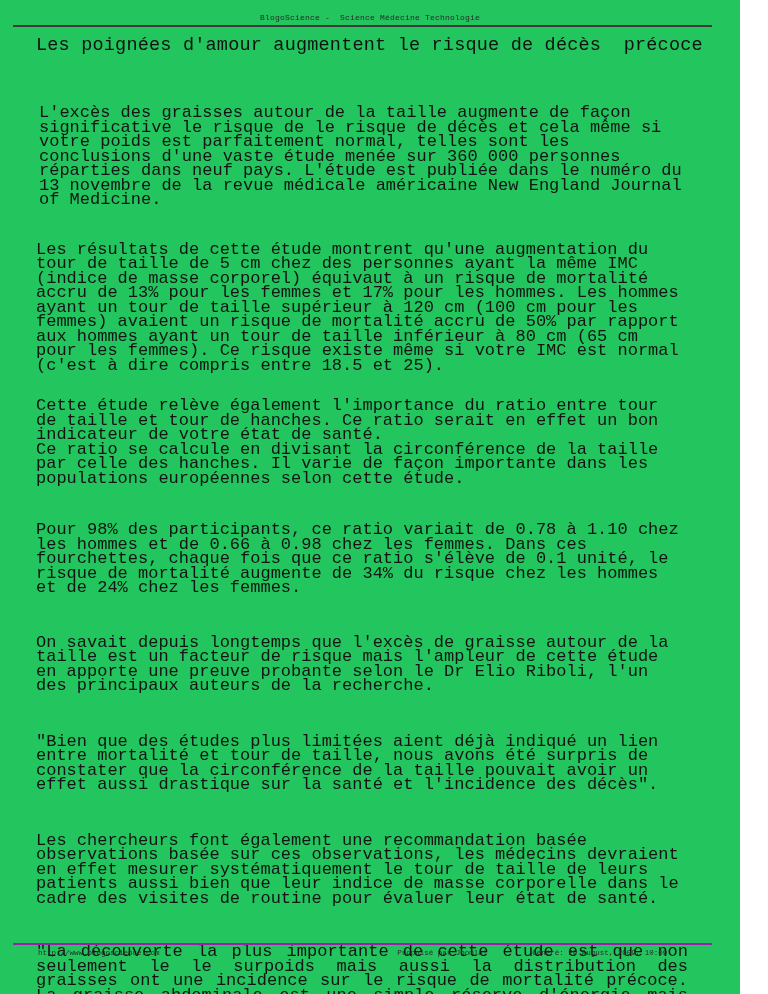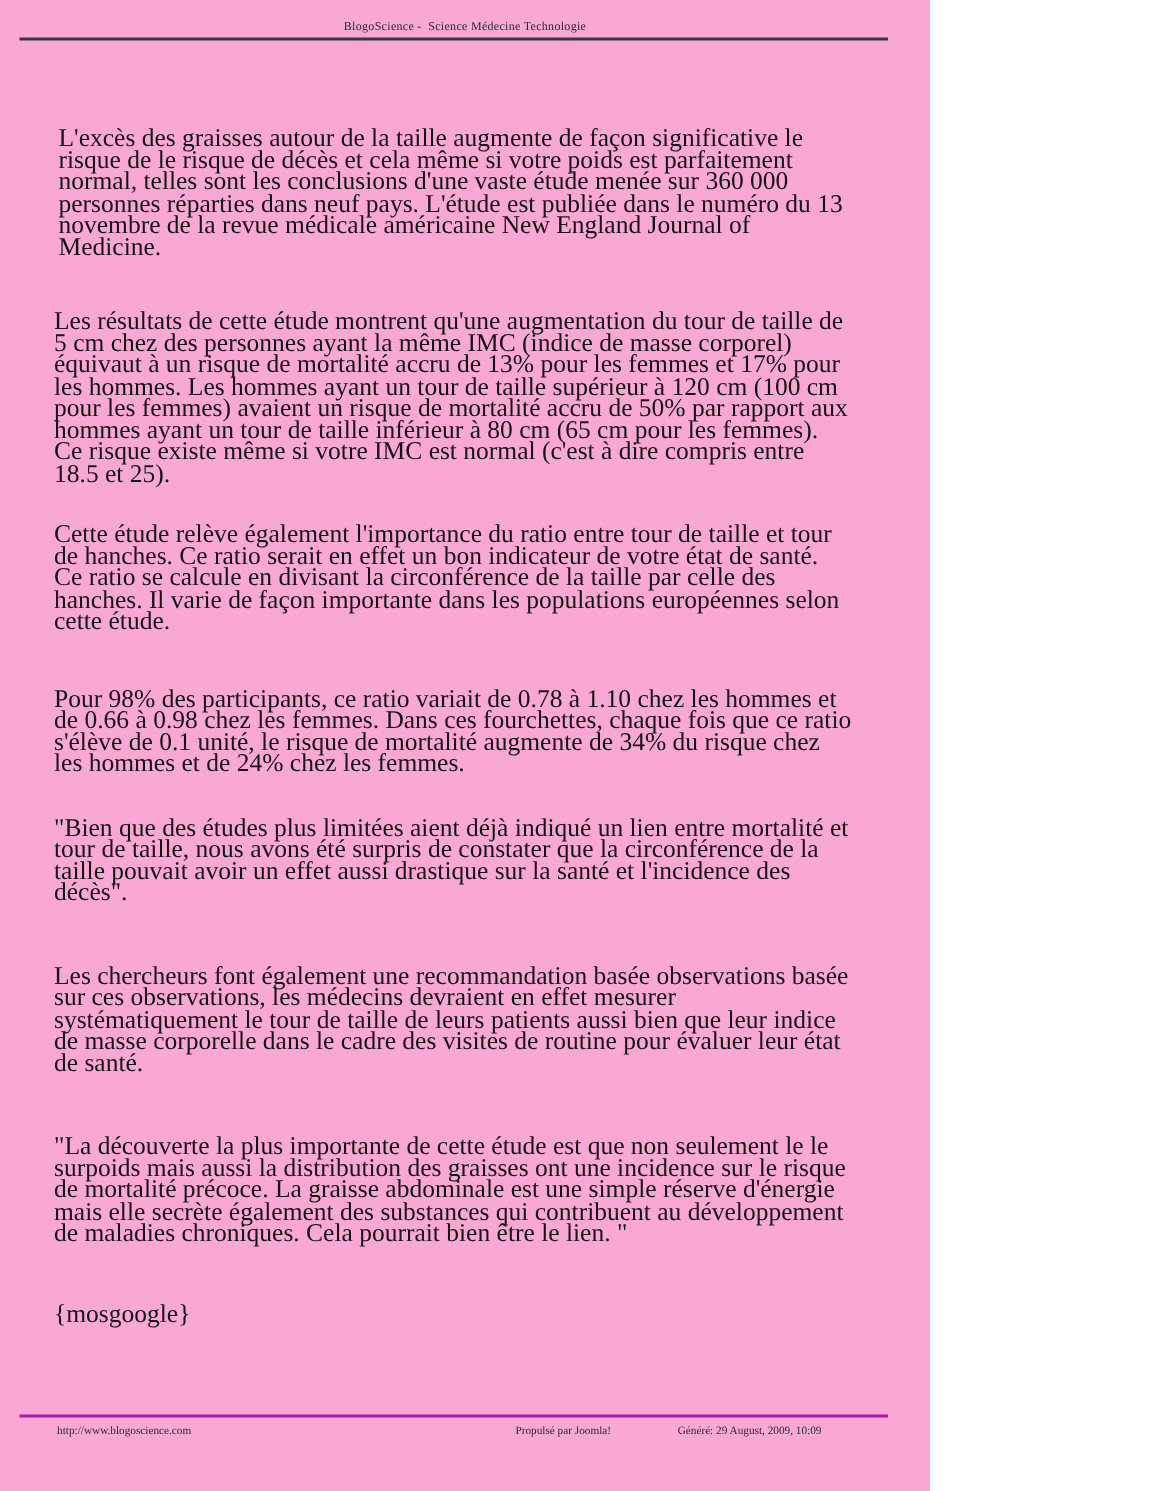--- a/index.html
+++ b/index.html
@@ -1,22 +1,22 @@
 <!DOCTYPE html>
 <html><head>
 <meta charset="utf-8">
 <style>
   html, body { margin: 0; padding: 0; background: #ffffff; }
   .page {
     position: relative;
-    width: 620px;
+    width: 740px;
     height: 994px;
-    background: #f9a8d4;
+    background: #22c55e;
     color: #1a1a1a;
-    font-family: Liberation Serif, serif;
+    font-family: Liberation Mono, monospace;
     overflow: hidden;
   }
   
   .doc-header { padding-top: 13px; }
   .site-title {
     text-align: center;
     font-size: 8px;
     color: #2b2b2b;
     white-space: pre;
     letter-spacing: 0.2px;
@@ -49,21 +49,21 @@
     line-height: 14.5px;
     color: #141414;
   }
   .content p {
     margin: 0 0 38px 0;
     white-space: pre-line;
   }
   .content p:nth-of-type(1)  { margin-bottom: 35px; padding-left: 3px; }
   .content p:nth-of-type(2)  { margin-bottom: 26px; }
   .content p:nth-of-type(3)  { margin-bottom: 37px; }
-  .content p:nth-of-type(4)  { margin-bottom: 28px; }
+  .content p:nth-of-type(4)  { margin-bottom: 40px; }
   .content p:nth-of-type(5)  { margin-bottom: 41px; }
   .content p:nth-of-type(6)  { margin-bottom: 41px; }
   .content p:nth-of-type(7)  { margin-bottom: 39px; }
   .content p:nth-of-type(8)  { margin-bottom: 45px; text-align: justify; }
   .content p:nth-of-type(9)  { margin-bottom: 34px; text-align: justify; }
   .content p:nth-of-type(10) { margin-bottom: 13px; }
   .content p:nth-of-type(11) { margin-bottom: 0; }
   
   .doc-footer {
     position: absolute;
@@ -85,28 +85,30 @@
 <body>
 
 <div class="page">
 
   <div class="doc-header">
     <div class="site-title">BlogoScience -  Science Médecine Technologie</div>
     <hr class="header-rule">
   </div>
 
   <div class="title-wrap">
+    <h1 class="article-title">Les poignées d'amour augmentent le risque de décès  précoce</h1>
   </div>
 
   <div class="content">
     <p>L'excès des graisses autour de la taille augmente de façon significative le risque de le risque de décès et cela même si votre poids est parfaitement normal, telles sont les conclusions d'une vaste étude menée sur 360 000 personnes réparties dans neuf pays. L'étude est publiée dans le numéro du 13 novembre de la revue médicale américaine New England Journal of Medicine.</p>
     <p>Les résultats de cette étude montrent qu'une augmentation du tour de taille de 5 cm chez des personnes ayant la même IMC (indice de masse corporel) équivaut à un risque de mortalité accru de 13% pour les femmes et 17% pour les hommes. Les hommes ayant un tour de taille supérieur à 120 cm (100 cm pour les femmes) avaient un risque de mortalité accru de 50% par rapport aux hommes ayant un tour de taille inférieur à 80 cm (65 cm pour les femmes). Ce risque existe même si votre IMC est normal (c'est à dire compris entre 18.5 et 25).</p>
     <p>Cette étude relève également l'importance du ratio entre tour de taille et tour de hanches. Ce ratio serait en effet un bon indicateur de votre état de santé.
 Ce ratio se calcule en divisant la circonférence de la taille par celle des hanches. Il varie de façon importante dans les populations européennes selon cette étude.</p>
     <p>Pour 98% des participants, ce ratio variait de 0.78 à 1.10 chez les hommes et de 0.66 à 0.98 chez les femmes. Dans ces fourchettes, chaque fois que ce ratio s'élève de 0.1 unité, le risque de mortalité augmente de 34% du risque chez les hommes et de 24% chez les femmes.</p>
+    <p>On savait depuis longtemps que l'excès de graisse autour de la taille est un facteur de risque mais l'ampleur de cette étude en apporte une preuve probante selon le Dr Elio Riboli, l'un des principaux auteurs de la recherche.</p>
     <p>"Bien que des études plus limitées aient déjà indiqué un lien entre mortalité et tour de taille, nous avons été surpris de constater que la circonférence de la taille pouvait avoir un effet aussi drastique sur la santé et l'incidence des décès".</p>
     <p>Les chercheurs font également une recommandation basée observations basée sur ces observations, les médecins devraient en effet mesurer systématiquement le tour de taille de leurs patients aussi bien que leur indice de masse corporelle dans le cadre des visites de routine pour évaluer leur état de santé.</p>
     <p>"La découverte la plus importante de cette étude est que non seulement le le surpoids mais aussi la distribution des graisses ont une incidence sur le risque de mortalité précoce. La graisse abdominale est une simple réserve d'énergie mais elle secrète également des substances qui contribuent au développement de maladies chroniques. Cela pourrait bien être le lien. "</p>
     <p>{mosgoogle}</p>
   </div>
 
   <div class="doc-footer">
     <span class="footer-cell footer-left">http://www.blogoscience.com</span>
     <span class="footer-cell footer-center">Propulsé par Joomla!</span>
     <span class="footer-cell footer-right">Généré: 29 August, 2009, 10:09</span>

